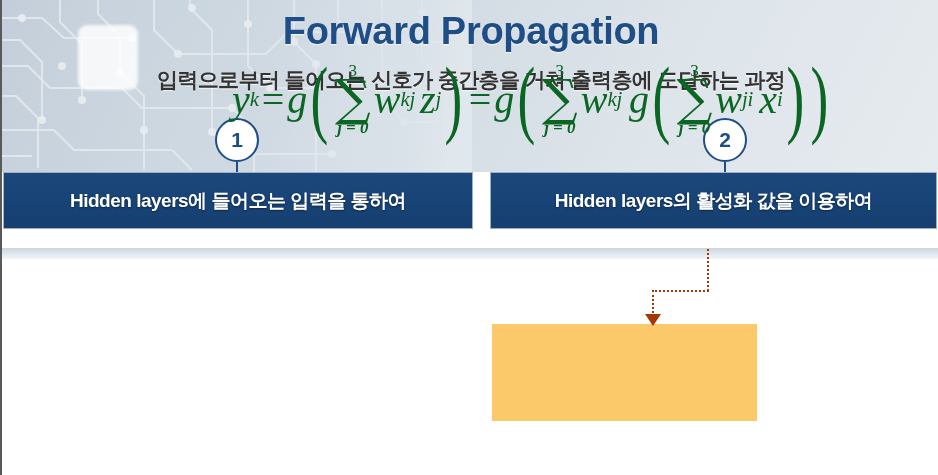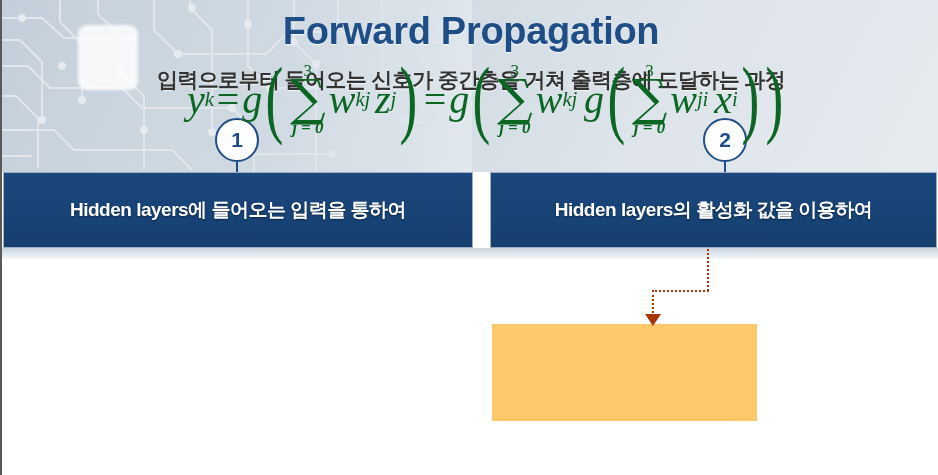--- a/index.html
+++ b/index.html
@@ -12,20 +12,21 @@
     font-family: "Liberation Sans", sans-serif;
   }
 
   #slide {
     position: relative;
     width: 938px;
     height: 475px;
     background: #ffffff;
     overflow: hidden;
     border-left: 2px solid #595959;
+    padding-left: 45px;
   }
 
   
   .header {
     position: absolute;
     left: 0; top: 0;
     width: 938px; height: 172px;
     background: linear-gradient(118deg, #c3ceda 0%, #ccd6df 22%, #d3dce4 45%, #dde4ea 68%, #e6ebef 100%);
     overflow: hidden;
   }
@@ -97,21 +98,21 @@
     width: 2px; height: 26px;
     background: #1f4e87;
   }
   #marker1 { left: 213px; top: 118px; width: 44px; height: 70px; }
   #marker2 { left: 701px; top: 118px; width: 44px; height: 70px; }
 
   
   .banner {
     position: absolute;
     top: 172px;
-    height: 76px;
+    height: 57px;
     background: linear-gradient(180deg, #1b477c 0%, #174376 55%, #163f6f 100%);
     border: 1px solid #9fb0c4;
     color: #ffffff;
     display: flex;
     align-items: center;
     justify-content: center;
     text-align: center;
     font-size: 19px;
     font-weight: bold;
     line-height: 1.32;

